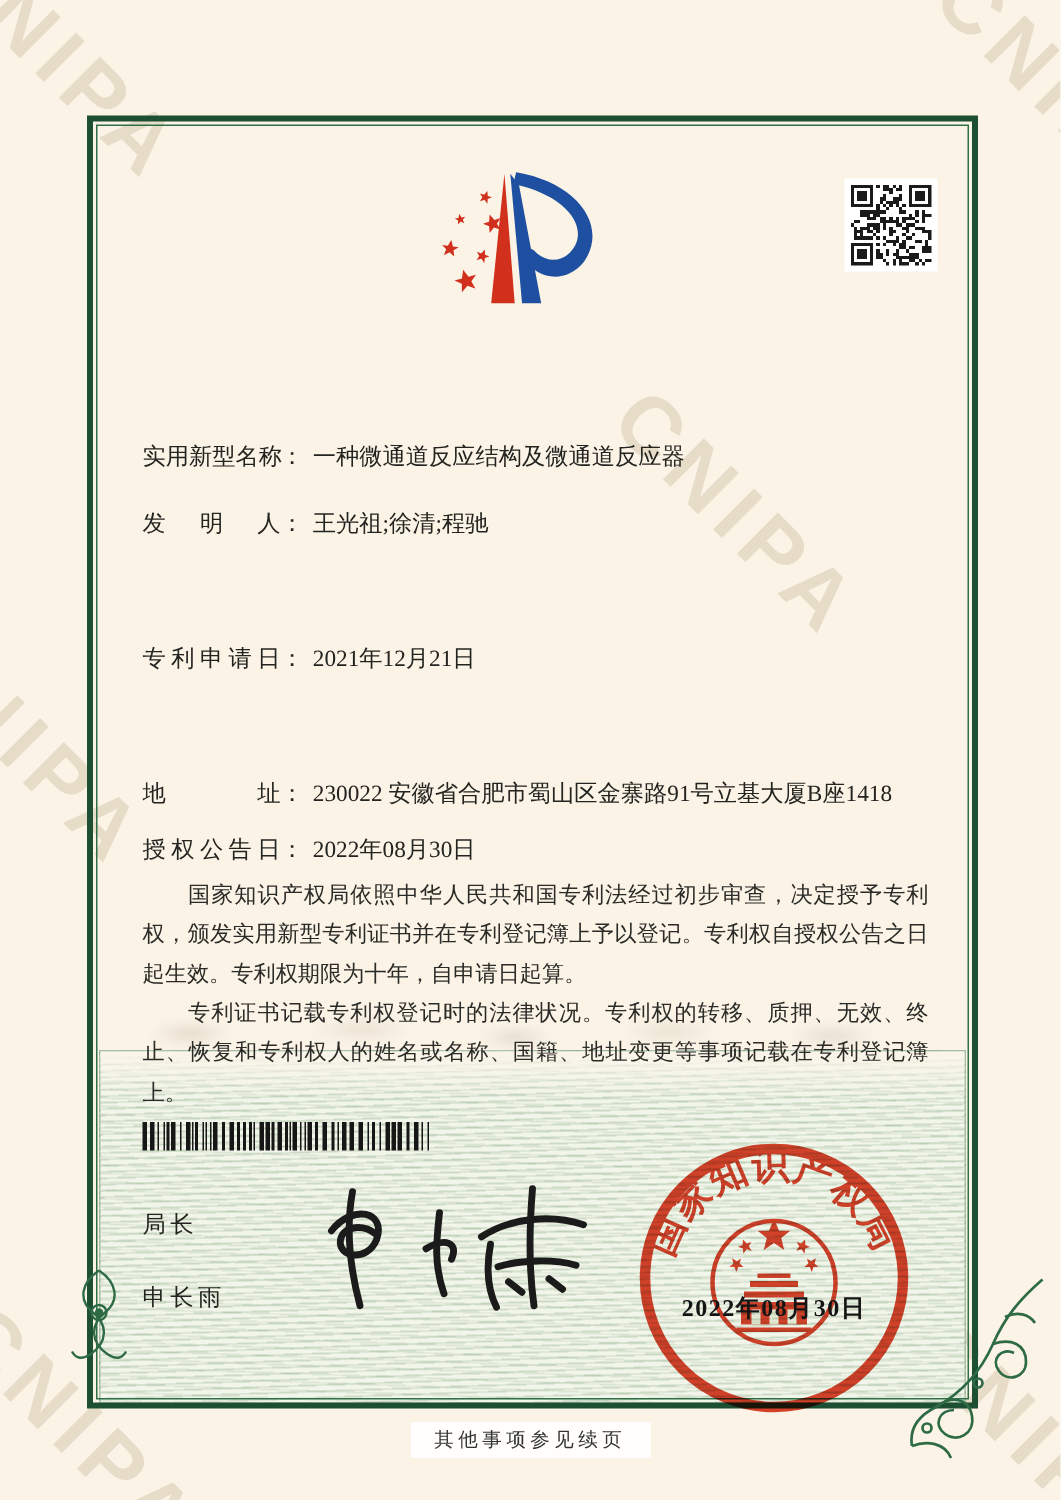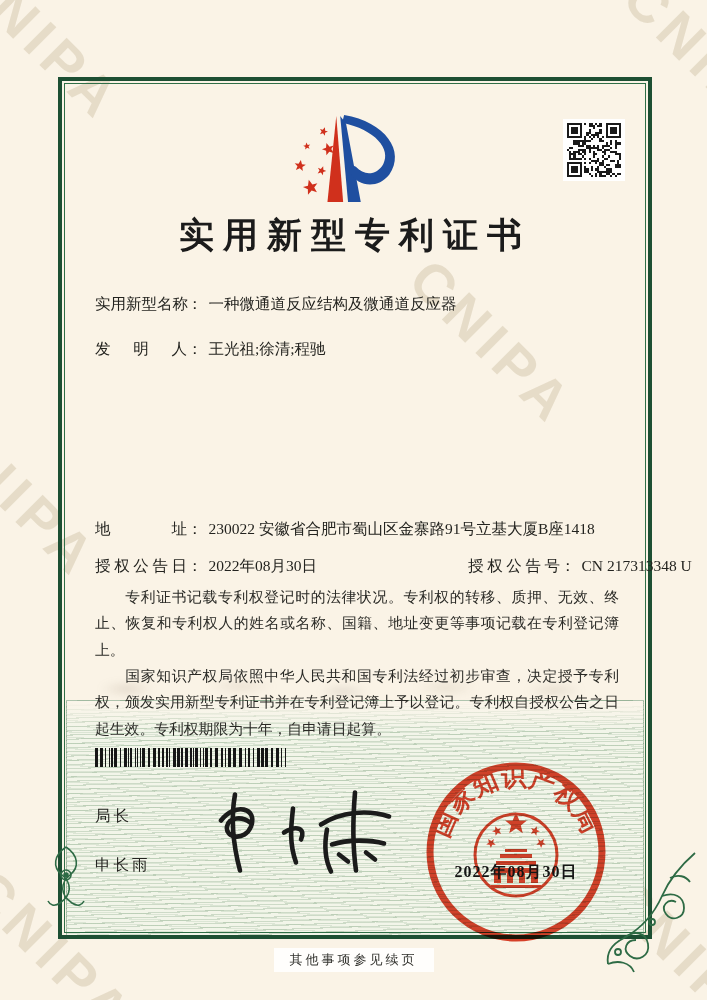--- a/index.html
+++ b/index.html
@@ -398,41 +398,40 @@
         <rect x="11" y="24" width="1" height="1" fill="#1a1a1a"></rect>
         <rect x="13" y="24" width="1" height="1" fill="#1a1a1a"></rect>
         <rect x="15" y="24" width="1" height="1" fill="#1a1a1a"></rect>
         <rect x="16" y="24" width="1" height="1" fill="#1a1a1a"></rect>
         <rect x="17" y="24" width="1" height="1" fill="#1a1a1a"></rect>
         <rect x="20" y="24" width="1" height="1" fill="#1a1a1a"></rect>
         <rect x="22" y="24" width="1" height="1" fill="#1a1a1a"></rect>
       </svg>
     </div>
 
-  <div class="title">实用新型专利证书</div>
 
   <div class="frow" style="top:339px">
     <span class="flabel">发明人</span>：<span class="fvalue">王光祖;徐清;程驰</span>
   </div>
   <div class="frow" style="top:294px">
     <span class="flabel">实用新型名称</span>：<span class="fvalue">一种微通道反应结构及微通道反应器</span>
   </div>
+  <div class="frow" style="top:429px">
+    <span class="flabel">专利申请日</span>：<span class="fvalue">2021年12月21日</span>
+  </div>
   <div class="frow" style="top:519px">
     <span class="flabel">地址</span>：<span class="fvalue">230022 安徽省合肥市蜀山区金寨路91号立基大厦B座1418</span>
   </div>
   <div class="frow" style="top:556px;right:95px;left:95px">
     <span class="flabel">授权公告日</span>：<span class="fvalue">2022年08月30日</span>
-    <span class="grant-right">
-      <span class="flabel">授权公告号</span>：<span class="fvalue">CN 217313348 U</span>
-    </span>
   </div>
 
   <div class="body-text">
+    <p>国家知识产权局依照中华人民共和国专利法经过初步审查，决定授予专利权，颁发实用新型专利证书并在专利登记簿上予以登记。专利权自授权公告之日起生效。专利权期限为十年，自申请日起算。</p>
     <p>专利证书记载专利权登记时的法律状况。专利权的转移、质押、无效、终止、恢复和专利权人的姓名或名称、国籍、地址变更等事项记载在专利登记簿上。</p>
-    <p>国家知识产权局依照中华人民共和国专利法经过初步审查，决定授予专利权，颁发实用新型专利证书并在专利登记簿上予以登记。专利权自授权公告之日起生效。专利权期限为十年，自申请日起算。</p>
   </div>
 
   <div class="barcode">
       <i style="left:0px;width:3px"></i>
       <i style="left:5px;width:3px"></i>
       <i style="left:10px;width:1px"></i>
       <i style="left:14px;width:1px"></i>
       <i style="left:16px;width:2px"></i>
       <i style="left:19px;width:3px"></i>
       <i style="left:25px;width:1px"></i>

